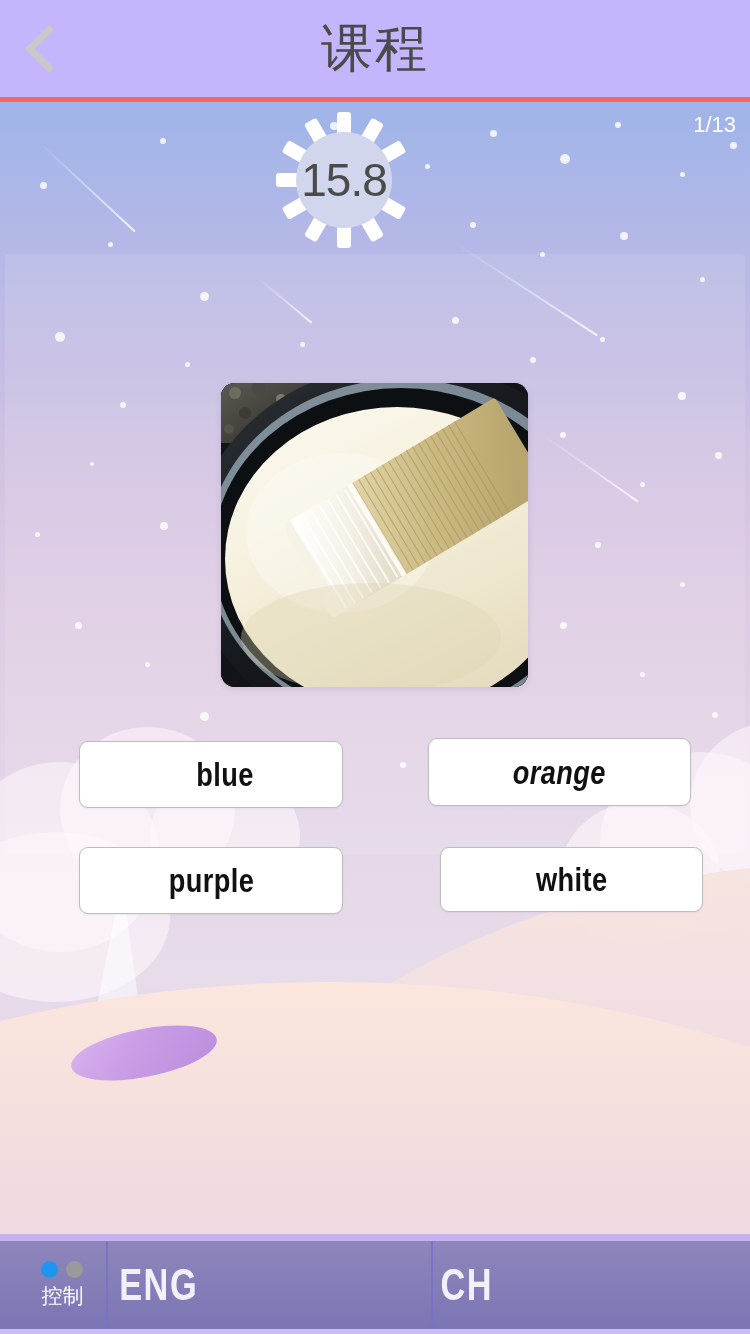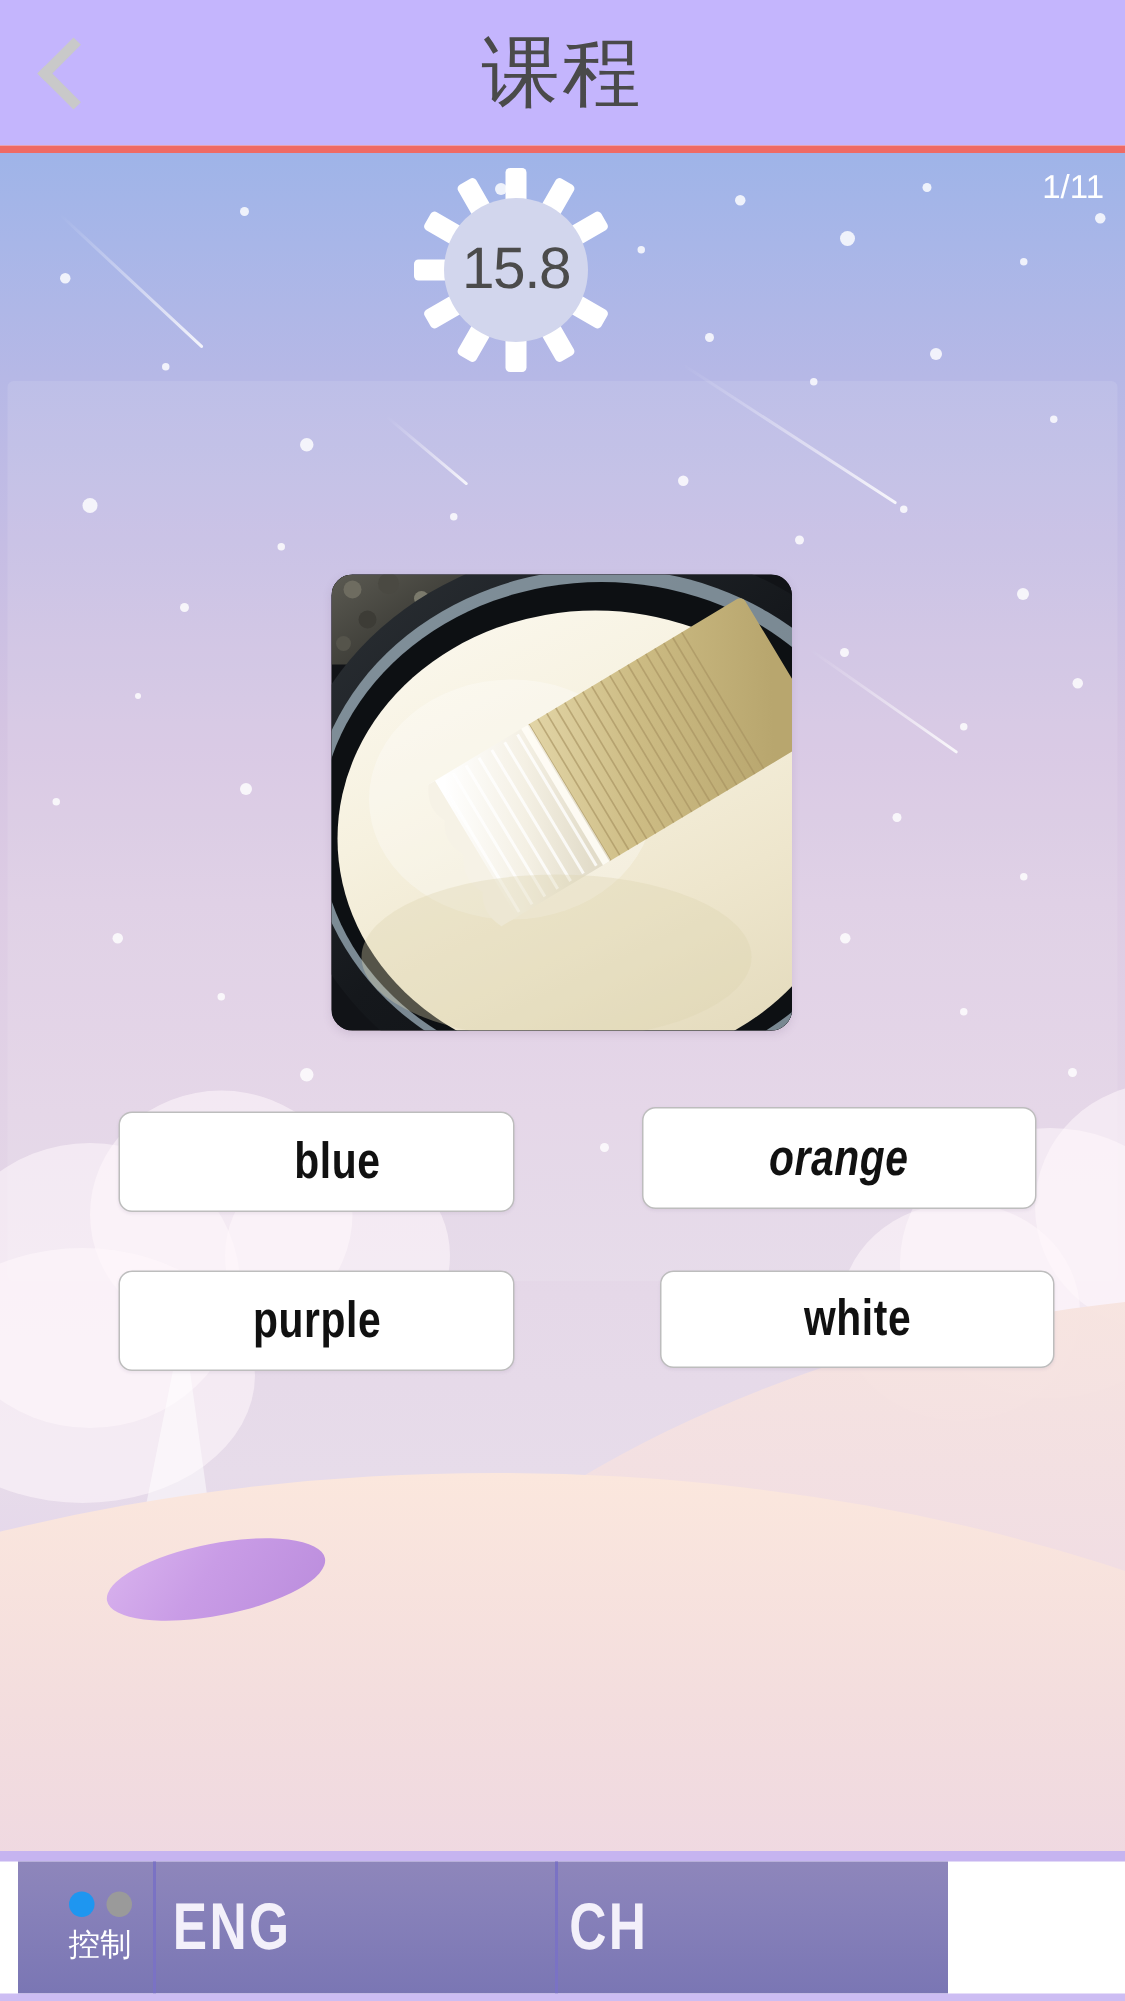--- a/index.html
+++ b/index.html
@@ -153,21 +153,21 @@
     transform-origin: 7px 68px;
   }
   .timer-inner {
     position: absolute; left: 22px; top: 22px;
     width: 96px; height: 96px;
     border-radius: 50%;
     background: #d2d6ed;
     display: flex; align-items: center; justify-content: center;
   }
   .timer-text {
-    font-size: 39px;
+    font-size: 46px;
     color: #4b4b4b;
     font-family: "Liberation Sans", sans-serif;
     letter-spacing: -1px;
   }
 
   
   .progress-count {
     position: absolute; right: 14px; top: 112px;
     font-size: 22px;
     color: #ffffff;
@@ -226,22 +226,22 @@
   .ans-2 { left: 79px;  top: 847px; width: 264px; height: 67px; }
   .ans-3 { left: 440px; top: 847px; width: 263px; height: 65px; }
 
   
   .bottom-strip-top {
     position: absolute; left: 0; top: 1234px;
     width: 750px; height: 7px;
     background: #c6b4f0;
   }
   .bottom-bar {
-    position: absolute; left: 12px; top: 1241px;
-    width: 620px; height: 88px;
+    position: absolute; left: 0; top: 1241px;
+    width: 750px; height: 88px;
     display: flex;
     background: linear-gradient(to bottom, #8e86bb 0%, #8680b9 40%, #7a76b4 100%);
     padding-left: 19px;
   }
   .bb-control {
     width: 91px; height: 88px;
     display: flex; flex-direction: column;
     align-items: center; justify-content: center;
     border-right: 2px solid #7a72c4;
     cursor: pointer;
@@ -366,21 +366,21 @@
     <i class="seg" style="transform: rotate(210deg);"></i>
     <i class="seg" style="transform: rotate(240deg);"></i>
     <i class="seg" style="transform: rotate(270deg);"></i>
     <i class="seg" style="transform: rotate(300deg);"></i>
     <i class="seg" style="transform: rotate(330deg);"></i>
     <div class="timer-inner">
       <span class="timer-text">15.8</span>
     </div>
   </div>
 
-  <div class="progress-count">1/11</div>
+  <div class="progress-count">1/13</div>
 
   <div class="qimage">
     <svg viewBox="0 0 307 304" preserveAspectRatio="none">
       <defs>
         <linearGradient id="paintg" x1="0.15" y1="0" x2="0.7" y2="1">
           <stop offset="0%" stop-color="#fbf8ee"></stop>
           <stop offset="35%" stop-color="#f6f1df"></stop>
           <stop offset="70%" stop-color="#eee6cd"></stop>
           <stop offset="100%" stop-color="#e4dbbd"></stop>
         </linearGradient>

